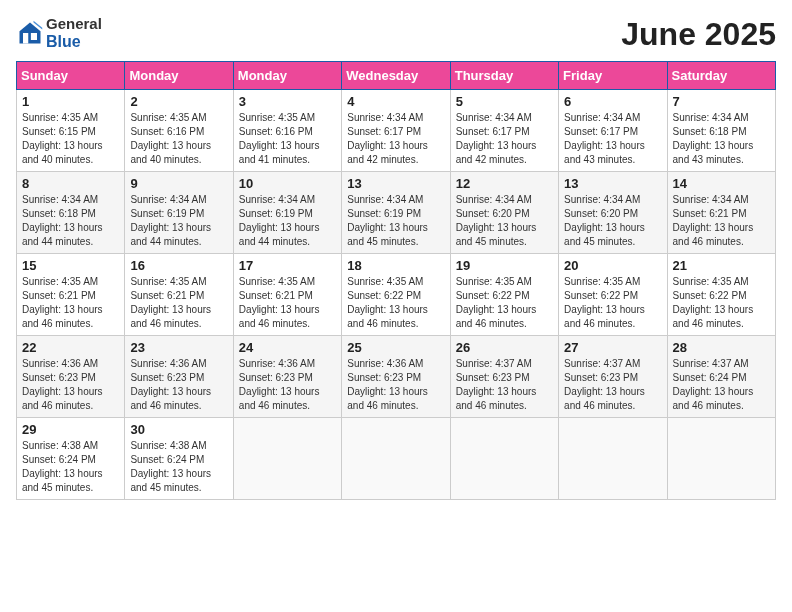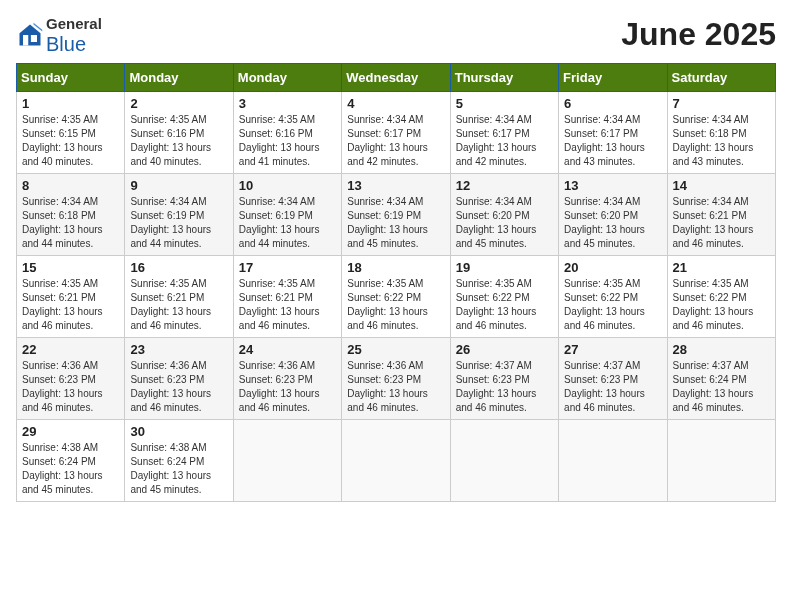--- a/index.html
+++ b/index.html
@@ -26,22 +26,22 @@
       display: flex;
       flex-direction: column;
       line-height: 1.1;
     }
     .logo-general {
       font-size: 15px;
       font-weight: bold;
       color: #333;
     }
     .logo-blue {
-      font-size: 20px;
-      font-weight: normal;
+      font-size: 16px;
+      font-weight: bold;
       color: #1a5ca8;
     }
     .logo-icon {
       width: 28px;
       height: 28px;
     }
     .title-area {
       text-align: right;
     }
     .month-title {
@@ -52,21 +52,21 @@
     .location-title {
       font-size: 15px;
       color: #444;
     }
     .calendar-table {
       width: 100%;
       border-collapse: collapse;
       font-size: 11px;
     }
     .calendar-table th {
-      background: #4d7c0f;
+      background: #ec4899;
       color: #fff;
       padding: 6px 4px;
       text-align: left;
       font-size: 13px;
       font-weight: bold;
       border: 1px solid #1a5ca8;
     }
     .calendar-table td {
       border: 1px solid #ccc;
       padding: 4px 5px;

